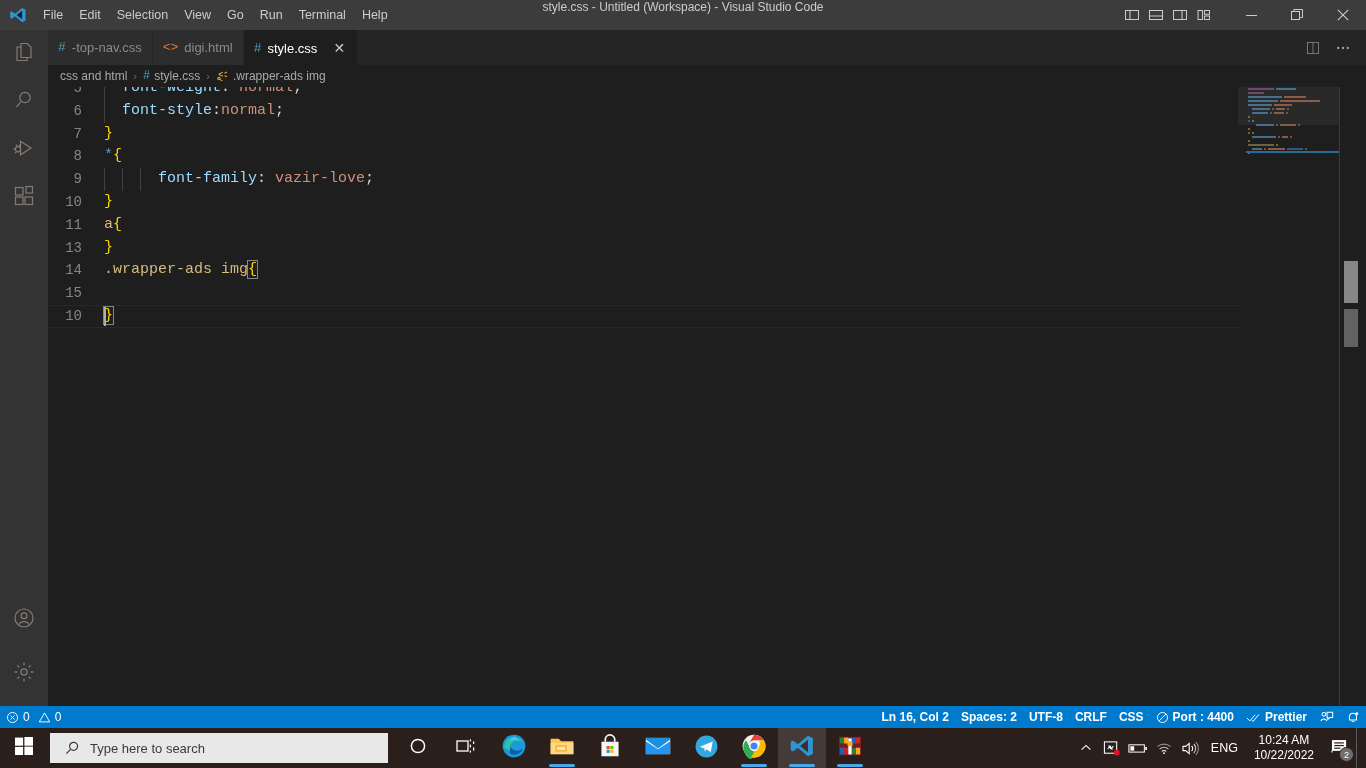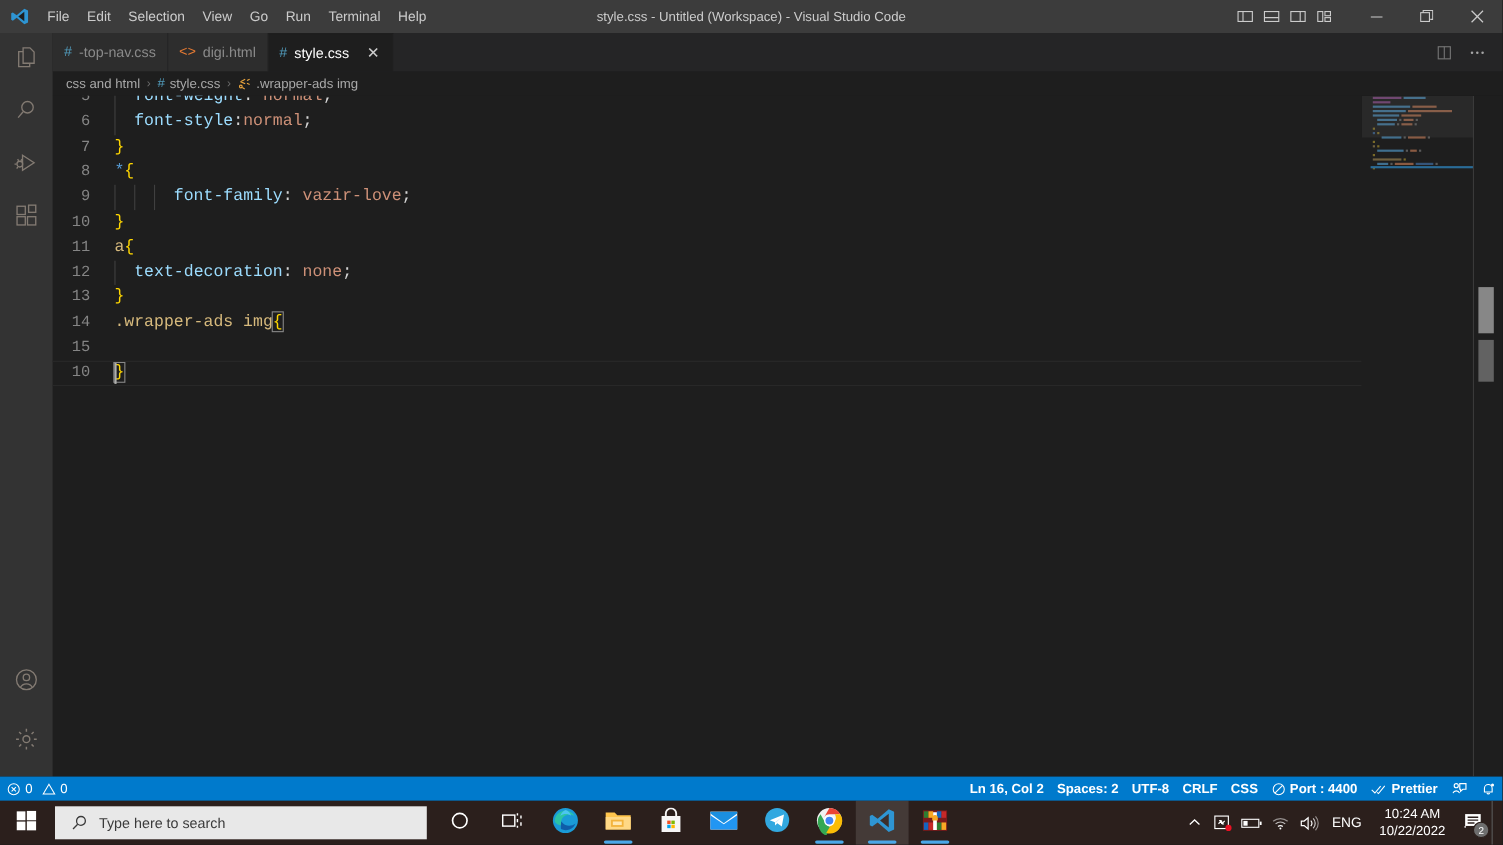--- a/index.html
+++ b/index.html
@@ -9,21 +9,21 @@
     background: #1e1e1e;
     font-family: "Liberation Sans", sans-serif;
     -webkit-font-smoothing: antialiased;
   }
   #app { position: relative; width: 1366px; height: 768px; }
 
   
   .titlebar {
     position: absolute; top: 0; left: 0; width: 1366px; height: 30px;
     background: #3c3c3c;
-    display: flex; align-items: center;
+    display: flex; align-items: flex-start;
     font-size: 12px; color: #cccccc;
   }
   .vs-logo { width: 35px; height: 30px; display: flex; align-items: center; justify-content: center; }
   .menubar { display: flex; align-items: center; height: 30px; }
   .menu-item {
     padding: 0 8px; height: 30px; line-height: 30px;
     font-size: 12.5px; color: #cccccc; cursor: default; white-space: nowrap;
   }
   .title-center {
     position: absolute; left: 0; right: 0; text-align: center;
@@ -398,21 +398,20 @@
   <div class="editor">
     <div class="code-area" id="code-area">
 
     <div class="line" style="margin-top: -10px;"><span class="ln">5</span><span class="lc"><span class="indent-guide" style="left: 0px;"></span><span class="plain">  </span><span class="prop">font-weight</span><span class="punc">: </span><span class="val">normal</span><span class="punc">;</span></span></div>
         <div class="line"><span class="ln">6</span><span class="lc"><span class="indent-guide" style="left: 0px;"></span><span class="plain">  </span><span class="prop">font-style</span><span class="punc">:</span><span class="val">normal</span><span class="punc">;</span></span></div>
         <div class="line"><span class="ln">7</span><span class="lc"><span class="brace">}</span></span></div>
         <div class="line"><span class="ln">8</span><span class="lc"><span class="selstar">*</span><span class="brace">{</span></span></div>
         <div class="line"><span class="ln">9</span><span class="lc"><span class="indent-guide" style="left: 0px;"></span><span class="indent-guide" style="left: 18.04px;"></span><span class="indent-guide" style="left: 36.08px;"></span><span class="plain">      </span><span class="prop">font-family</span><span class="punc">: </span><span class="val">vazir-love</span><span class="punc">;</span></span></div>
         <div class="line"><span class="ln">10</span><span class="lc"><span class="brace">}</span></span></div>
         <div class="line"><span class="ln">11</span><span class="lc"><span class="sel">a</span><span class="brace">{</span></span></div>
-        <div class="line"><span class="ln">12</span><span class="lc"><span class="indent-guide" style="left: 0px;"></span><span class="plain">  </span><span class="prop">text-decoration</span><span class="punc">: </span><span class="val">none</span><span class="punc">;</span></span></div>
         <div class="line"><span class="ln">13</span><span class="lc"><span class="brace">}</span></span></div>
         <div class="line"><span class="ln">14</span><span class="lc"><span class="sel">.wrapper-ads img</span><span class="brace brace-match">{</span></span></div>
         <div class="line"><span class="ln">15</span></div>
         <div class="line"><span class="ln">10</span><span class="lc"><span class="brace brace-match">}</span></span><span class="cur-line-border" style="top: 0px;"></span><span class="caret" style="left: 56px; top: 2px; height: 19px;"></span></div>
       </div>
 
     <div class="minimap">
       <div class="mm-inner" id="mm-inner">
           <div class="mmline">
             <span class="mmblk" style="background: rgb(111, 64, 112); width: 26px;"></span>

